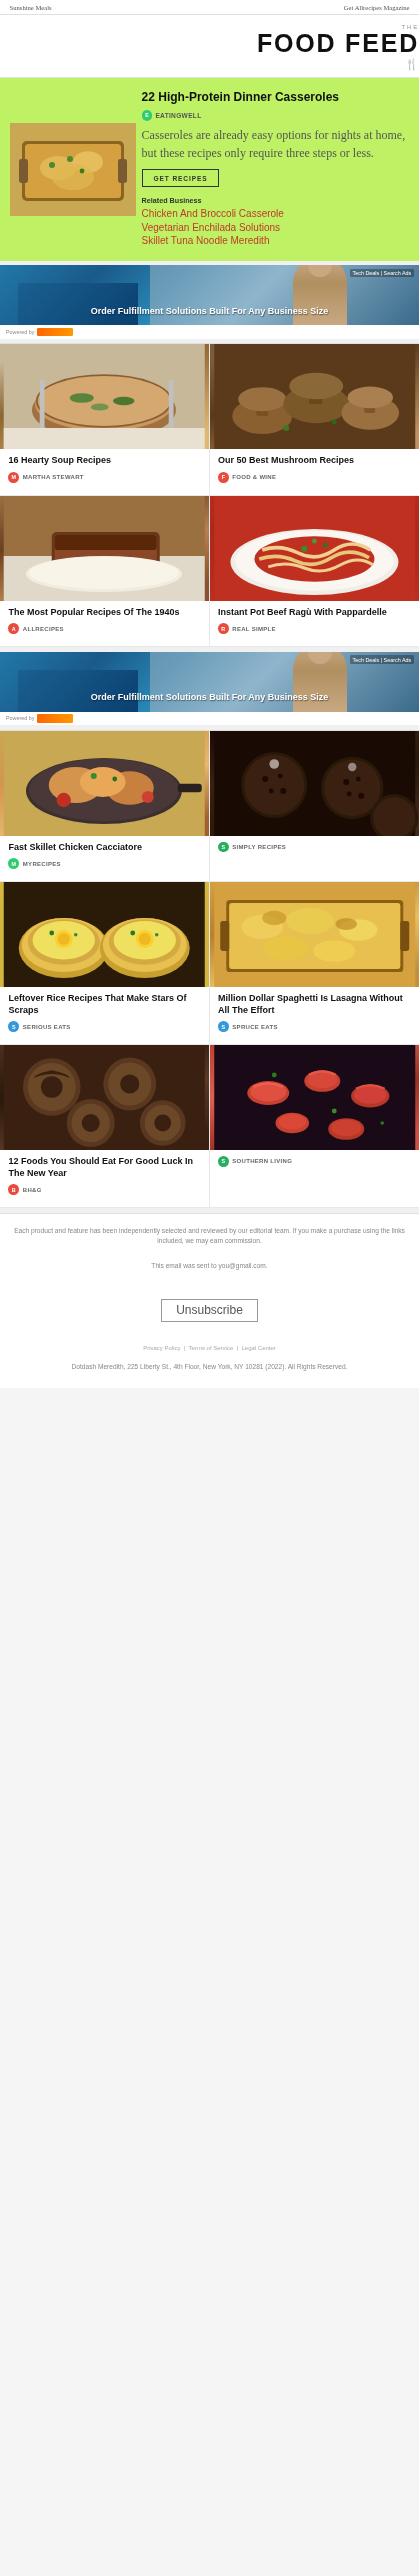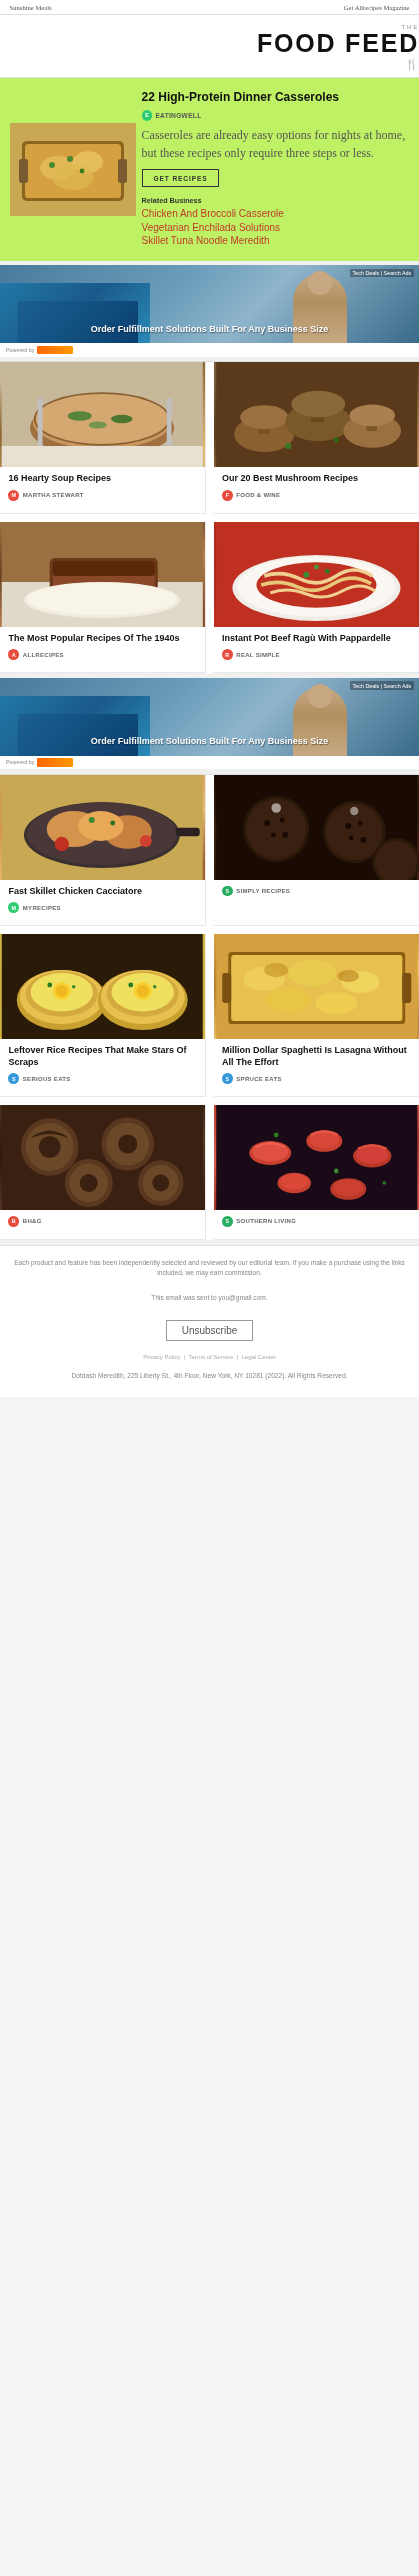--- a/index.html
+++ b/index.html
@@ -145,21 +145,21 @@
       color: #c0392b;
       font-family: Arial, sans-serif;
       margin-bottom: 2.4px;
     }
 
     
     .ad-banner {
       width: 100%;
       background: #6b9dba;
       position: relative;
-      height: 78px;
+      height: 60px;
       overflow: hidden;
       display: flex;
       align-items: flex-end;
     }
     .ad-banner .ad-bg {
       width: 100%;
       height: 100%;
       position: absolute;
       background: linear-gradient(135deg, #4a7a9b 0%, #6b9dba 40%, #8fb5cc 60%, #3a6a8a 100%);
     }
@@ -202,21 +202,21 @@
       background: linear-gradient(90deg, #ff6600, #ff9900);
       border-radius: 1.2px;
       display: inline-block;
     }
 
     
     .two-col {
       background: #fff;
       display: grid;
       grid-template-columns: 1fr 1fr;
-      gap: 8px;
+      gap: 0;
       border-top: 0.6px solid #e0e0e0;
     }
     .card {
       padding: 0 0 12px 0;
       border-right: 0.6px solid #e8e8e8;
       border-bottom: 0.6px solid #e8e8e8;
     }
     .card:nth-child(even) { border-right: none; }
     .card-img {
       width: 100%;
@@ -268,24 +268,24 @@
       font-size: 6.6px;
       color: #888;
       line-height: 1.6;
       font-family: Arial, sans-serif;
       margin-bottom: 3.6px;
     }
     .footer .unsubscribe {
       display: inline-block;
       border: 0.6px solid #999;
       padding: 3.6px 14.4px;
-      font-size: 10px;
+      font-size: 12px;
       color: #555;
       font-family: Arial, sans-serif;
-      margin: 2px 0;
+      margin: 12px 0;
       cursor: pointer;
     }
     .footer .footer-links {
       font-size: 6px;
       color: #aaa;
       font-family: Arial, sans-serif;
     }
     .footer .footer-links a { color: #aaa; font-size: 6px; }
 
     
@@ -453,21 +453,21 @@
           <ellipse cx="170" cy="70" rx="45" ry="22" fill="#8a6838"></ellipse>
           <ellipse cx="260" cy="115" rx="48" ry="28" fill="#9a7040"></ellipse>
           <rect x="250" y="87" width="18" height="28" rx="3" fill="#7a5828"></rect>
           <ellipse cx="260" cy="89" rx="38" ry="18" fill="#aa8050"></ellipse>
 
           <circle cx="120" cy="140" r="5" fill="#3a7a20"></circle>
           <circle cx="200" cy="130" r="4" fill="#2a6a10"></circle>
         </svg>
       </div>
     </div>
-    <div class="card-title">Our 20 Best Mushroom Recipes</div>
+    <div class="card-title">Our 50 Best Mushroom Recipes</div>
     <div class="card-source">
       <span class="source-dot dot-foodandwine">F</span>
       <span class="card-source-name">FOOD &amp; WINE</span>
     </div>
   </div>
 
   <div class="card">
     <div class="card-img">
       <div class="img-fill meatloaf-visual">
         <svg width="100%" height="105" viewBox="0 0 335 175">
@@ -696,20 +696,21 @@
           <circle cx="145" cy="130" r="40" fill="#5a3820"></circle>
           <circle cx="145" cy="130" r="32" fill="#6a4828"></circle>
           <circle cx="145" cy="130" r="15" fill="#3a2010"></circle>
 
           <circle cx="265" cy="130" r="38" fill="#5a3820"></circle>
           <circle cx="265" cy="130" r="30" fill="#6a4828"></circle>
           <circle cx="265" cy="130" r="14" fill="#3a2010"></circle>
         </svg>
       </div>
     </div>
+    <div class="card-title">12 Foods You Should Eat For Good Luck In The New Year</div>
     <div class="card-source">
       <span class="source-dot dot-bhg">B</span>
       <span class="card-source-name">BH&amp;G</span>
     </div>
   </div>
 
   <div class="card">
     <div class="card-img">
       <div class="img-fill apps-visual">
         <svg width="100%" height="105" viewBox="0 0 335 175">

